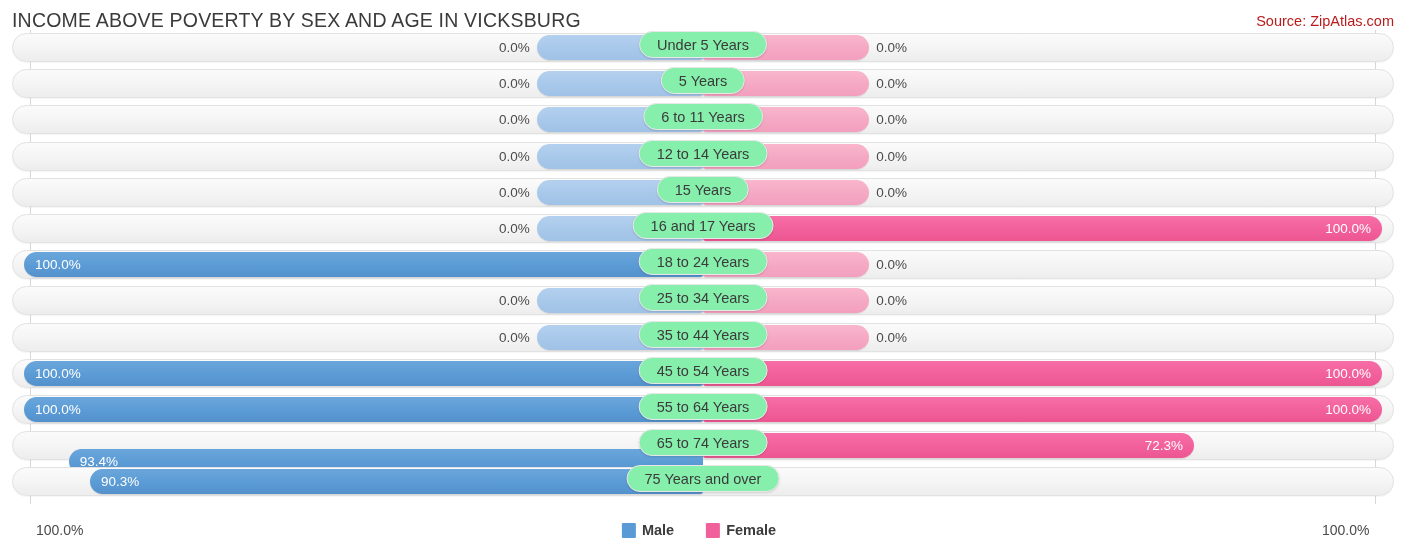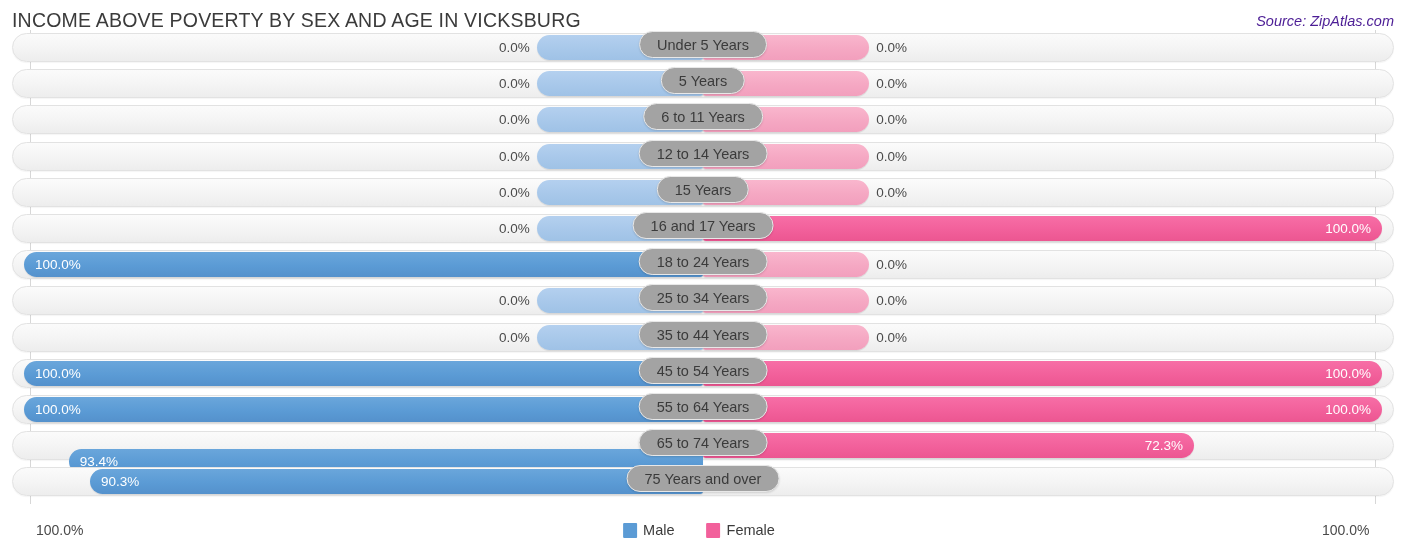--- a/index.html
+++ b/index.html
@@ -29,22 +29,21 @@
     letter-spacing: .2px;
     color: #3b3b3b;
     font-weight: 400;
     white-space: nowrap;
   }
   .source {
     position: absolute;
     right: 12px;
     top: 13px;
     font-size: 14.5px;
-    font-style: italic;
-    color: #4c1d95;
+    color: #b91c1c;
     white-space: nowrap;
   }
 
   
   .plot {
     position: absolute;
     left: 0;
     top: 30px;
     width: 1406px;
     height: 468px;
@@ -145,21 +144,21 @@
   
   .cat {
     position: absolute;
     left: 50%;
     top: 1px;
     transform: translateX(-50%);
     height: 27px;
     line-height: 27px;
     padding: 0 17px;
     border-radius: 14px;
-    background: #a3a3a3;
+    background: #86efac;
     border: 1px solid #e8e8e8;
     box-sizing: border-box;
     font-size: 14.5px;
     color: #3b3b3b;
     white-space: nowrap;
     box-shadow: 0 1px 2px rgba(0,0,0,.13);
     z-index: 5;
   }
 
   
@@ -181,20 +180,21 @@
 
   .legend {
     position: absolute;
     left: 50%;
     transform: translateX(-50%);
     top: 4px;
     display: flex;
     align-items: center;
     gap: 24px;
     white-space: nowrap;
+    font-weight: bold;
   }
   .legend-item {
     display: flex;
     align-items: center;
     gap: 6px;
     margin-right: 8px;
   }
   .swatch {
     width: 14px;
     height: 15px;

